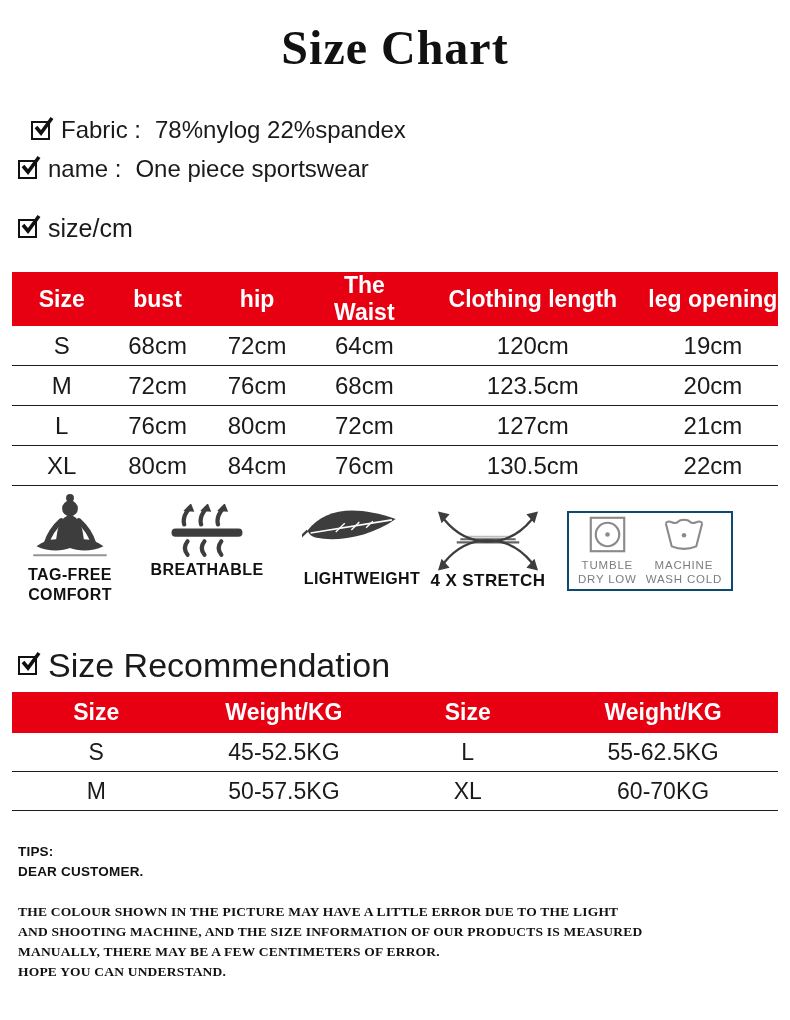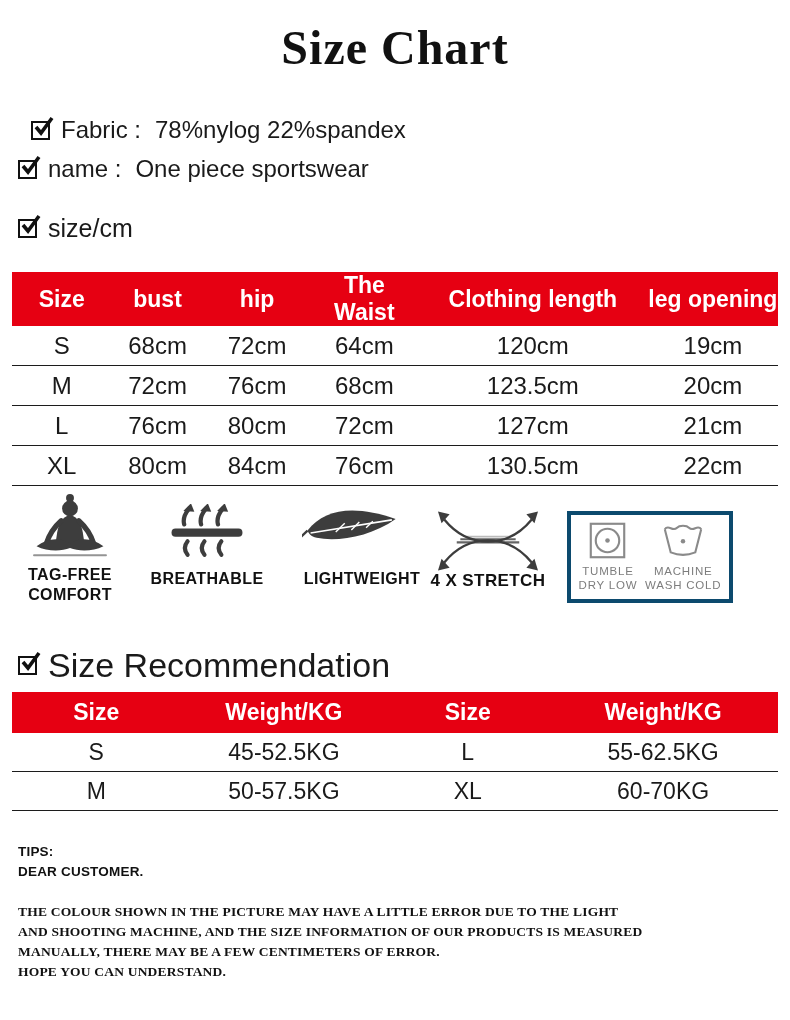--- a/index.html
+++ b/index.html
@@ -35,28 +35,28 @@
   #rec-table thead th{background:#e60012;color:#fff;font-size:23px;font-weight:700;height:41px;padding:0;text-align:center;}
   #rec-table tbody td{font-size:23px;text-align:center;height:38px;padding:0;border-bottom:1.5px solid #1c1c1c;}
   
   .feat{display:flex;flex-direction:column;align-items:center;}
   .feat svg{display:block;}
   .flabel{font-size:16px;font-weight:700;letter-spacing:.4px;line-height:20px;text-align:center;color:#111;white-space:nowrap;}
   .ic{fill:#3d3d3d;}
   .ics{stroke:#3d3d3d;fill:none;}
   #feat-yoga{left:12px;top:489px;width:116px;}
   #feat-breathable{left:152px;top:504px;width:110px;}
-  #feat-breathable .flabel{margin-top:9px;}
+  #feat-breathable .flabel{}
   #feat-feather{left:292px;top:499px;width:116px;}
   #feat-feather .flabel{margin-top:12px;margin-left:24px;}
   #feat-stretch{left:428px;top:511px;width:120px;}
   #feat-stretch .flabel{margin-top:0;font-size:17px;}
   
   .care{
-    left:567px;top:511px;width:166px;height:92px;border:4px solid #0c4a6e;
+    left:567px;top:511px;width:166px;height:80px;border:2px solid #0c4a6e;
     display:flex;justify-content:space-evenly;align-items:center;box-sizing:border-box;
   }
   .care-item{display:flex;flex-direction:column;align-items:center;}
   .care-item svg{display:block;margin-bottom:5px;}
   .clabel{font-size:11.5px;letter-spacing:.8px;line-height:14px;text-align:center;color:#7d7d7d;white-space:nowrap;}
   .cg{stroke:#8a8a8a;fill:none;}
   .cgf{fill:#8a8a8a;}
   
   .tips{left:18px;top:842px;font-size:13.5px;font-weight:700;line-height:20px;letter-spacing:.2px;color:#111;}
   .tips .para{margin-top:20px;font-family:Liberation Serif, serif;}

